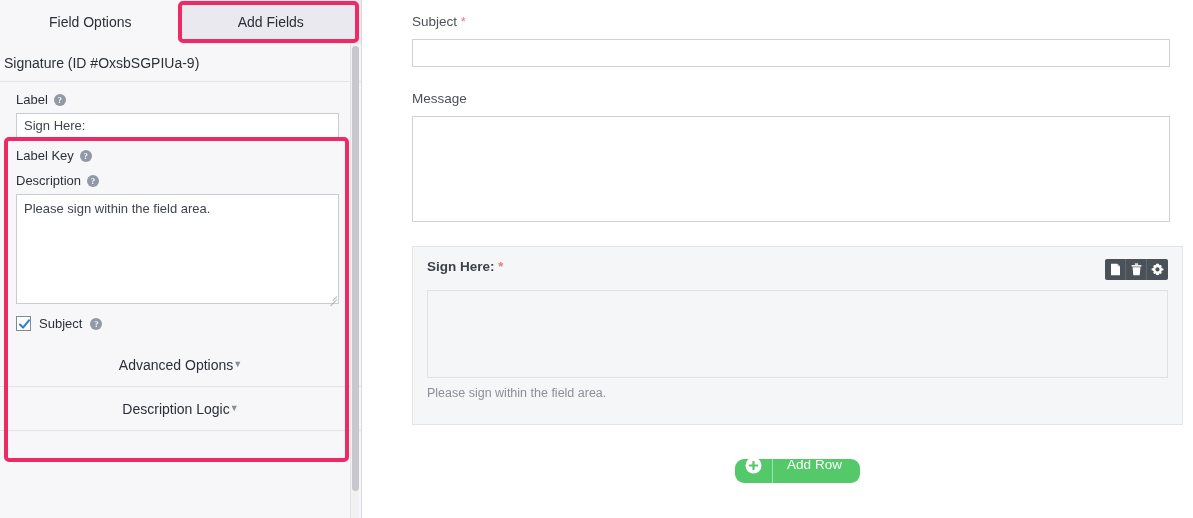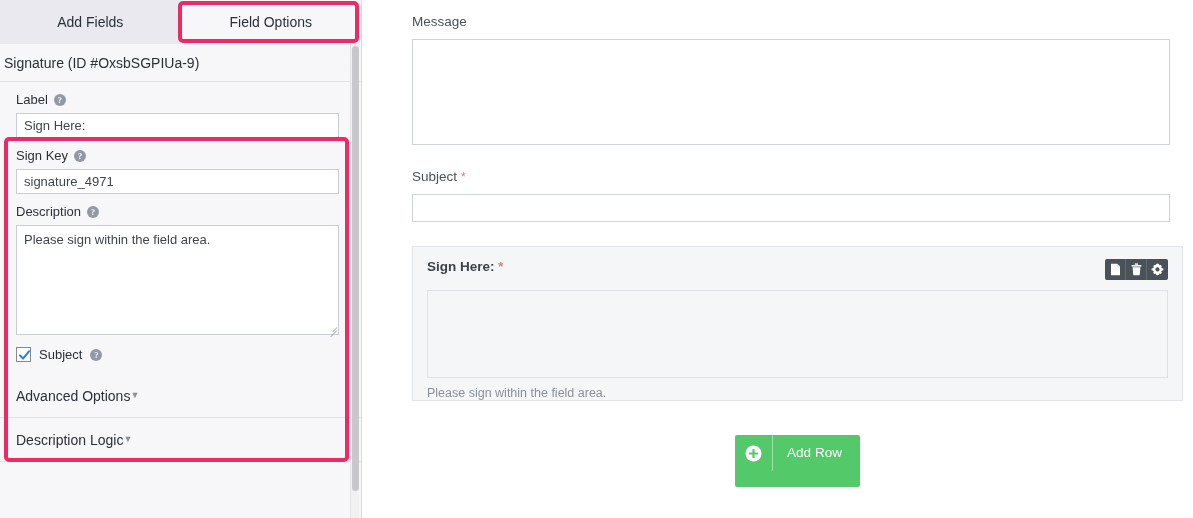--- a/index.html
+++ b/index.html
@@ -186,21 +186,21 @@
     width: 345px; height: 325px;
     border: 4px solid #ed2a64;
     border-radius: 5px;
     pointer-events: none;
     z-index: 40;
   }
 
   .collapsed-row {
     display: flex;
     align-items: center;
-    justify-content: flex-start;
+    justify-content: center;
     height: 44px;
     padding: 0 16px;
     font-size: 14px;
     color: #2b3038;
     border-bottom: 1px solid #e2e2e8;
     cursor: pointer;
     background: #f7f7f9;
   }
   .collapsed-row .chev { color: #8a8f99; font-size: 9px; line-height: 1; }
 
@@ -266,21 +266,21 @@
     display: block;
   }
 
   .pv-block { margin-bottom: 24px; }
 
   
   .sig-panel {
     width: 771px;
     background: #f5f6f8;
     border: 1px solid #e2e4e8;
-    padding: 12px 14px 0 14px;
+    padding: 12px 14px 24px 14px;
     position: relative;
     margin-top: 4px;
   }
   .sig-head {
     display: flex;
     align-items: flex-start;
     justify-content: space-between;
   }
   .sig-label {
     font-size: 13.5px;
@@ -318,26 +318,26 @@
 
   
   .addrow-wrap {
     width: 771px;
     display: flex;
     justify-content: center;
     margin-top: 34px;
   }
   .btn-addrow {
     display: inline-flex;
-    align-items: flex-start;
-    height: 52px;
+    align-items: flex-end;
+    height: 24px;
     background: #53c96a;
     color: #ffffff;
     border: none;
-    border-radius: 2px;
+    border-radius: 9px;
     cursor: pointer;
     font-family: "Liberation Sans", sans-serif;
     font-size: 13.5px;
     padding: 0;
     overflow: hidden;
   }
   .btn-addrow .ic {
     width: 38px;
     height: 36px;
     display: flex;
@@ -351,25 +351,25 @@
   }
 </style>
 </head>
 <body>
 
 <div id="app">
 
   <div id="sidebar">
 
     <div class="tabs">
+      <div class="tab active">
+        <span>Field Options</span>
+      </div>
       <div class="tab">
         <span>Add Fields</span>
-      </div>
-      <div class="tab active">
-        <span>Field Options</span>
       </div>
     </div>
     <div class="hl-tab"></div>
 
     <div class="side-scroll">
 
       <div class="panel-header">
         <span>Signature (ID #OxsbSGPIUa-9)</span>
         <span class="chev">▲</span>
       </div>
@@ -379,24 +379,23 @@
         <div class="fld">
           <div class="fld-label">
             <span>Label</span>
             <span class="help">?</span>
           </div>
           <input class="txt-input" type="text" value="Sign Here:" style="">
         </div>
 
         <div class="fld">
           <div class="fld-label">
-            <span>Sign Key</span>
+            <span>Label Key</span>
             <span class="help">?</span>
           </div>
-          <input class="txt-input" type="text" value="signature_4971" style="">
         </div>
 
         <div class="fld">
           <div class="fld-label">
             <span>Description</span>
             <span class="help">?</span>
           </div>
           <div class="ta-wrap">
             <textarea class="txt-area" style="">Please sign within the field area.</textarea>
             <span class="ta-grip">
@@ -434,33 +433,33 @@
 
     <div class="sb-track">
       <div class="sb-thumb"></div>
     </div>
   </div>
 
   <div id="preview">
 
     <div class="pv-block">
       <span class="pv-label">
+        <span>Subject</span>
+        <span class="req-star">*</span>
+      </span>
+      <input class="pv-input" type="text" placeholder="" style="">
+    </div>
+
+    <div class="pv-block">
+      <span class="pv-label">
         <span>Message</span>
       </span>
       <div class="pv-textarea-wrap">
         <textarea class="pv-textarea" placeholder="" style=""></textarea>
       </div>
-    </div>
-
-    <div class="pv-block">
-      <span class="pv-label">
-        <span>Subject</span>
-        <span class="req-star">*</span>
-      </span>
-      <input class="pv-input" type="text" placeholder="" style="">
     </div>
 
     <div class="sig-panel">
       <div class="sig-head">
         <span class="sig-label">
           <span>Sign Here:</span>
           <span class="req-star">*</span>
         </span>
         <span class="sig-tools">
           <span class="sig-tool">

